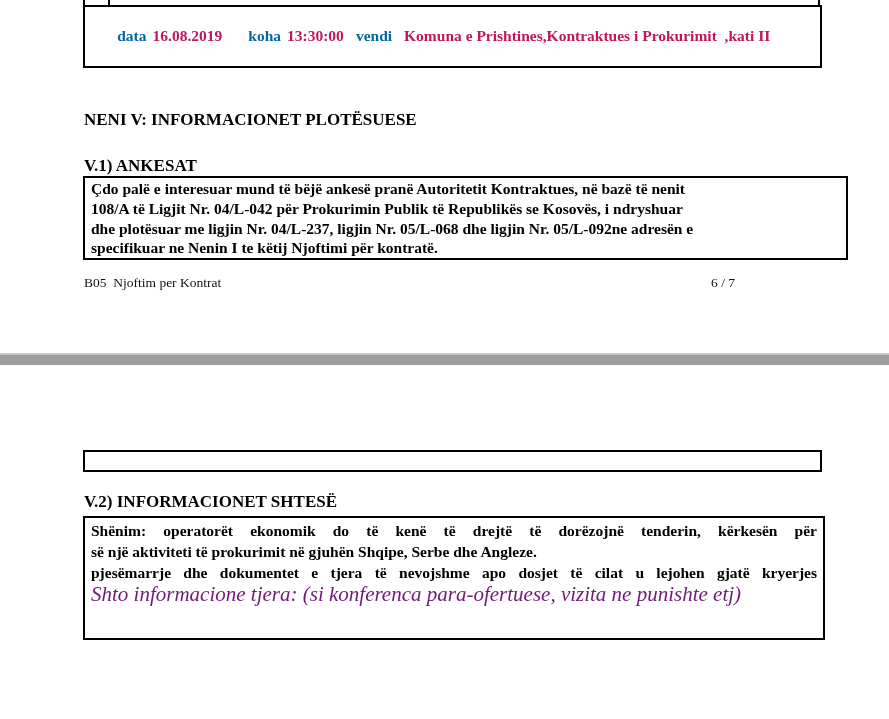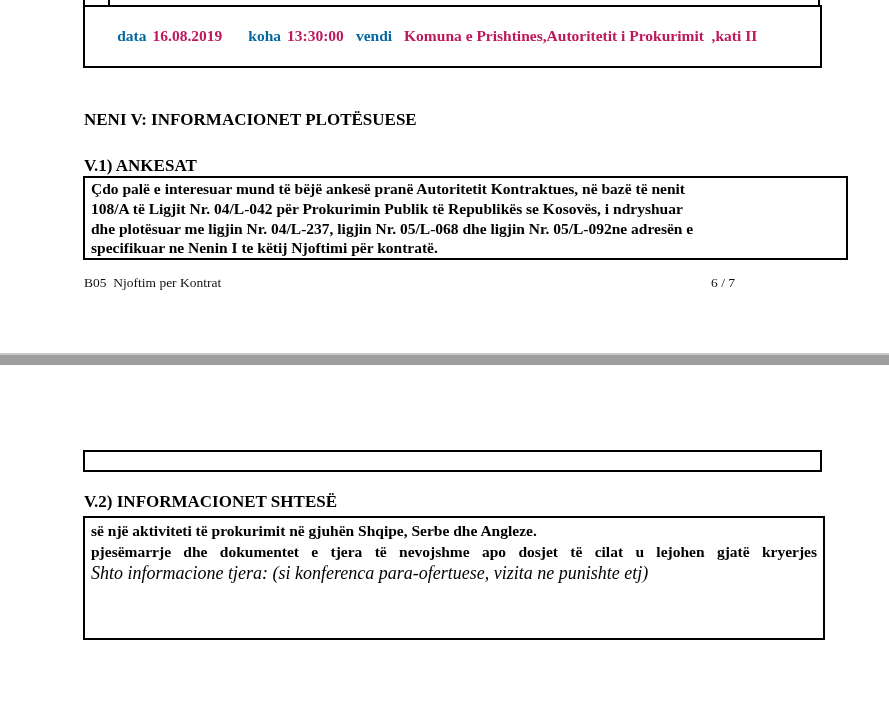--- a/index.html
+++ b/index.html
@@ -72,23 +72,23 @@
     font-size: 15.5px;
     line-height: 21px;
   }
   .jline {
     text-align: justify;
     text-align-last: justify;
   }
   .note-italic {
     font-style: italic;
     font-weight: normal;
-    font-size: 18px;
+    font-size: 21px;
     line-height: 20px;
-    color: #000000;
+    color: #701a75;
     margin-top: 1px;
     white-space: nowrap;
   }
 
   .footer-left {
     position: absolute;
     left: 84px;
     top: 275px;
     font-size: 13.5px;
     color: #111;
@@ -120,21 +120,21 @@
 <body>
 
 <div class="stage">
 
   <div class="vstub" style="left:83px"></div>
   <div class="vstub" style="left:108px"></div>
   <div class="vstub" style="left:818px"></div>
 
   <div class="formbox" style="left:83px; top:5px; width:739px; height:63px;">
     <div class="datarow">
-      <span class="lbl gap-sm">data</span><span class="val gap-lg">16.08.2019</span><span class="lbl gap-sm">koha</span><span class="val gap-md">13:30:00</span><span class="lbl gap-md">vendi</span><span class="val">Komuna e Prishtines,Autoritetit i Prokurimit  ,kati II</span>
+      <span class="lbl gap-sm">data</span><span class="val gap-lg">16.08.2019</span><span class="lbl gap-sm">koha</span><span class="val gap-md">13:30:00</span><span class="lbl gap-md">vendi</span><span class="val">Komuna e Prishtines,Kontraktues i Prokurimit  ,kati II</span>
     </div>
   </div>
 
   <div class="heading" style="left:84px; top:110px;">NENI V: INFORMACIONET PLOTËSUESE</div>
   <div class="heading" style="left:84px; top:156px;">V.1) ANKESAT</div>
 
   <div class="formbox" style="left:83px; top:176px; width:765px; height:84px; padding:1px 6px;">
     <div class="boxline">Çdo palë e interesuar mund të bëjë ankesë pranë Autoritetit Kontraktues, në bazë të nenit</div>
     <div class="boxline">108/A të Ligjit Nr. 04/L-042 për Prokurimin Publik të Republikës se Kosovës, i ndryshuar</div>
     <div class="boxline">dhe plotësuar me ligjin Nr. 04/L-237, ligjin Nr. 05/L-068 dhe ligjin Nr. 05/L-092ne adresën e</div>
@@ -144,18 +144,19 @@
   <div class="footer-left">B05  Njoftim per Kontrat</div>
   <div class="footer-right">6 / 7</div>
 
   <div class="page-separator"></div>
 
   <div class="formbox" style="left:83px; top:450px; width:739px; height:22px;"></div>
 
   <div class="heading" style="left:84px; top:492px;">V.2) INFORMACIONET SHTESË</div>
 
   <div class="formbox" style="left:83px; top:516px; width:742px; height:124px; padding:2px 6px;">
+    <div class="boxline2 jline">Shënim: operatorët ekonomik do të kenë të drejtë të dorëzojnë tenderin, kërkesën për</div>
     <div class="boxline2">së një aktiviteti të prokurimit në gjuhën Shqipe, Serbe dhe Angleze.</div>
     <div class="boxline2 jline">pjesëmarrje dhe dokumentet e tjera të nevojshme apo dosjet të cilat u lejohen gjatë kryerjes</div>
     <div class="note-italic">Shto informacione tjera: (si konferenca para-ofertuese, vizita ne punishte etj)</div>
   </div>
 
 </div>
 
 </body></html>

